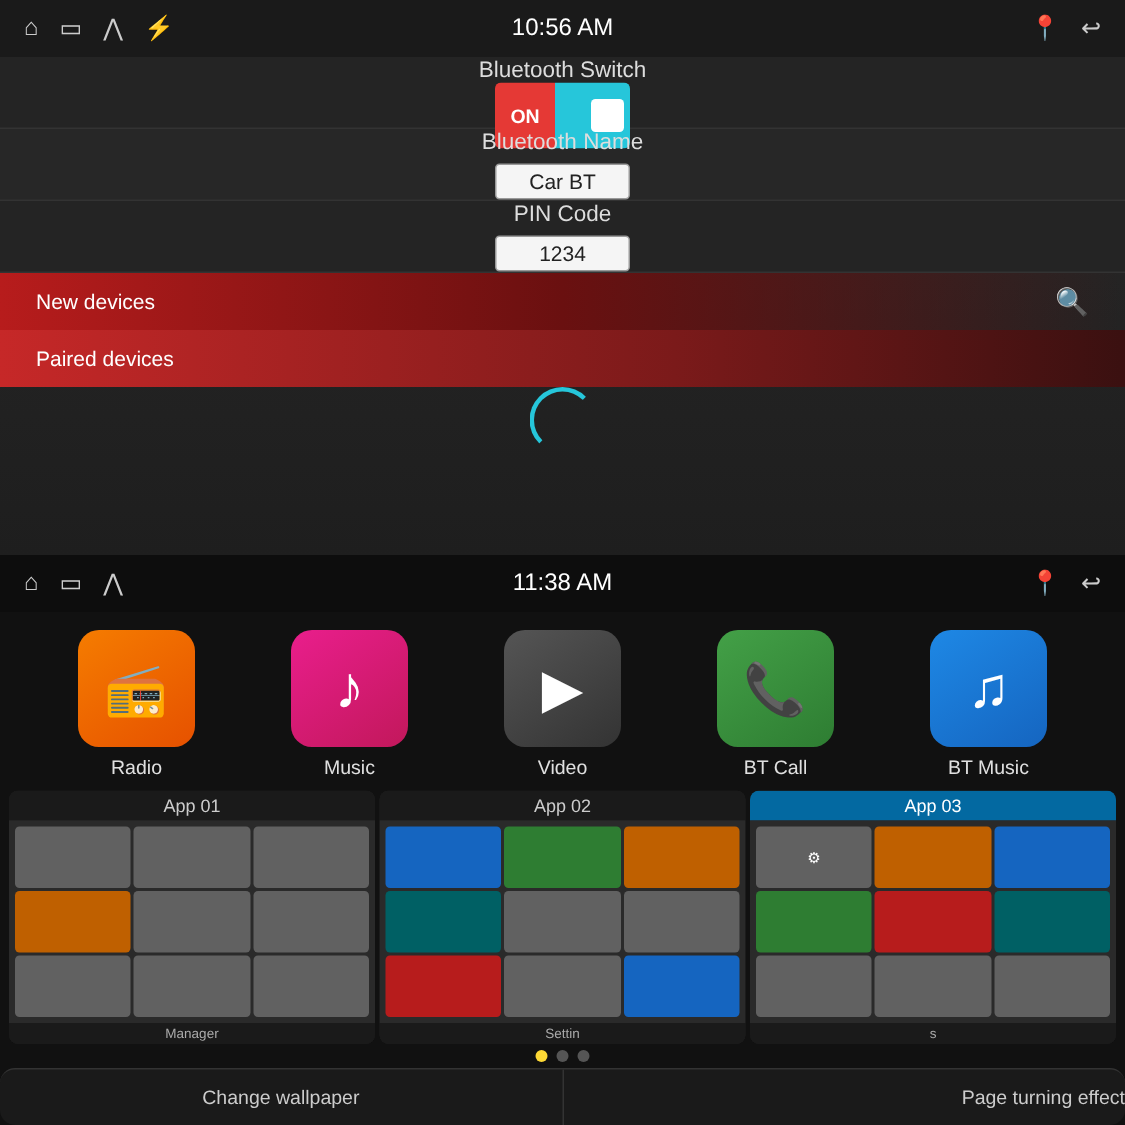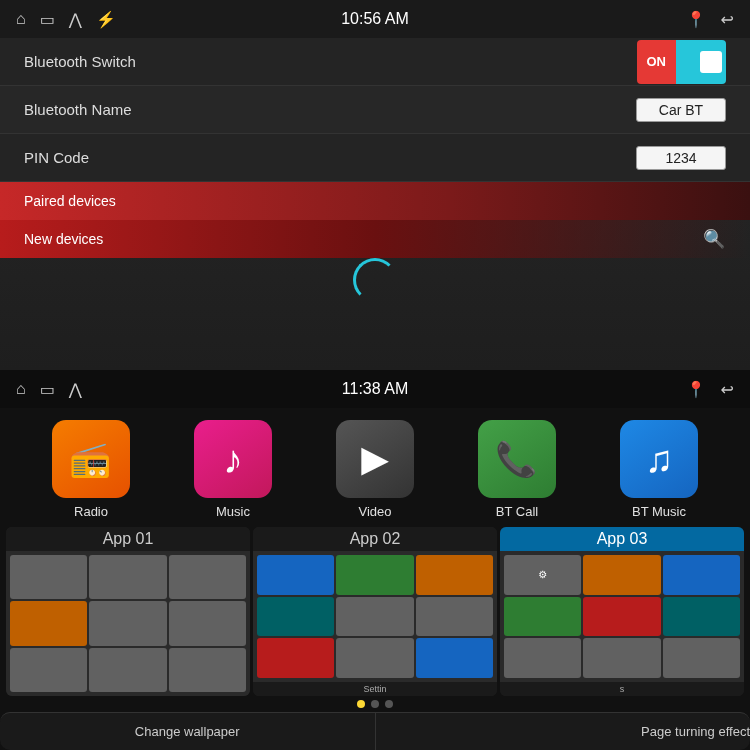--- a/index.html
+++ b/index.html
@@ -63,20 +63,21 @@
     }
 
     .setting-row {
       display: flex;
       align-items: center;
       justify-content: space-between;
       padding: 0 24px;
       height: 48px;
       border-bottom: 1px solid #333;
       background: #272727;
+      flex-direction: column;
     }
 
     .setting-row:nth-child(odd) {
       background: #242424;
     }
 
     .setting-label {
       color: #ddd;
       font-size: 15px;
     }
@@ -252,21 +253,21 @@
       background: #222;
       border-radius: 6px;
       overflow: hidden;
       display: flex;
       flex-direction: column;
       position: relative;
     }
 
     .thumb-header {
       padding: 3px 6px;
-      font-size: 16px;
+      font-size: 12px;
       color: #ccc;
       background: #1a1a1a;
       text-align: center;
     }
 
     .thumb-header.active {
       background: #0369a1;
       color: #fff;
     }
 
@@ -397,27 +398,27 @@
       </div>
     </div>
 
     <div class="setting-row">
       <span class="setting-label">PIN Code</span>
       <div class="setting-value">
         <span class="input-value">1234</span>
       </div>
     </div>
 
-    <div class="section-header">
-      <span>Paired devices</span>
-    </div>
-
     <div class="section-header new-devices">
       <span>New devices</span>
       <span class="search-icon-sym">🔍</span>
+    </div>
+
+    <div class="section-header">
+      <span>Paired devices</span>
     </div>
 
     <div class="loading-area">
       <div class="spinner"></div>
     </div>
   </div>
 </div>
 
 <div class="bottom-panel">
 
@@ -475,20 +476,21 @@
         <div class="thumb-cell gray"></div>
         <div class="thumb-cell gray"></div>
         <div class="thumb-cell gray"></div>
         <div class="thumb-cell orange"></div>
         <div class="thumb-cell gray"></div>
         <div class="thumb-cell gray"></div>
         <div class="thumb-cell gray"></div>
         <div class="thumb-cell gray"></div>
         <div class="thumb-cell gray"></div>
       </div>
+      <div class="thumb-label">Manager</div>
     </div>
 
     <div class="thumb-item">
       <div class="thumb-header">App 02</div>
       <div class="thumb-body">
         <div class="thumb-cell blue"></div>
         <div class="thumb-cell green"></div>
         <div class="thumb-cell orange"></div>
         <div class="thumb-cell teal"></div>
         <div class="thumb-cell gray"></div>

